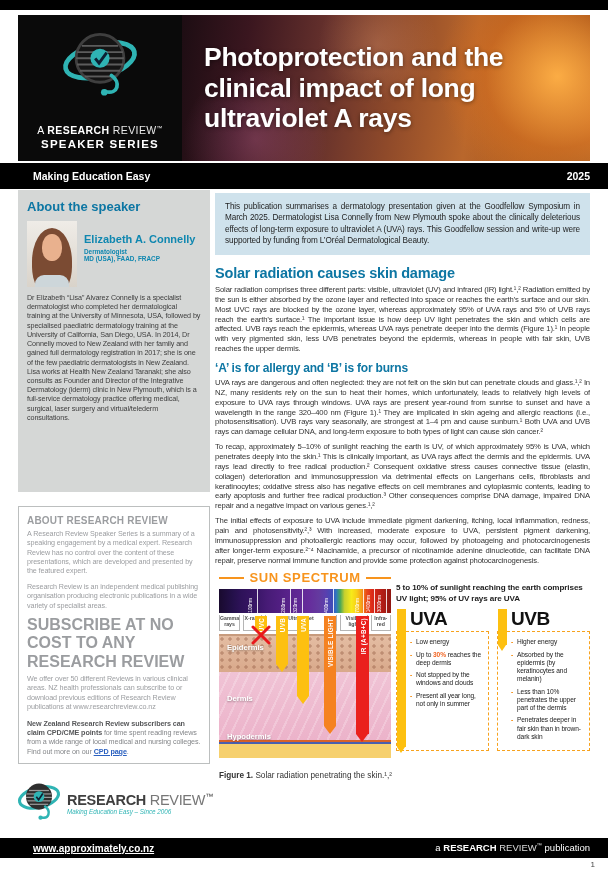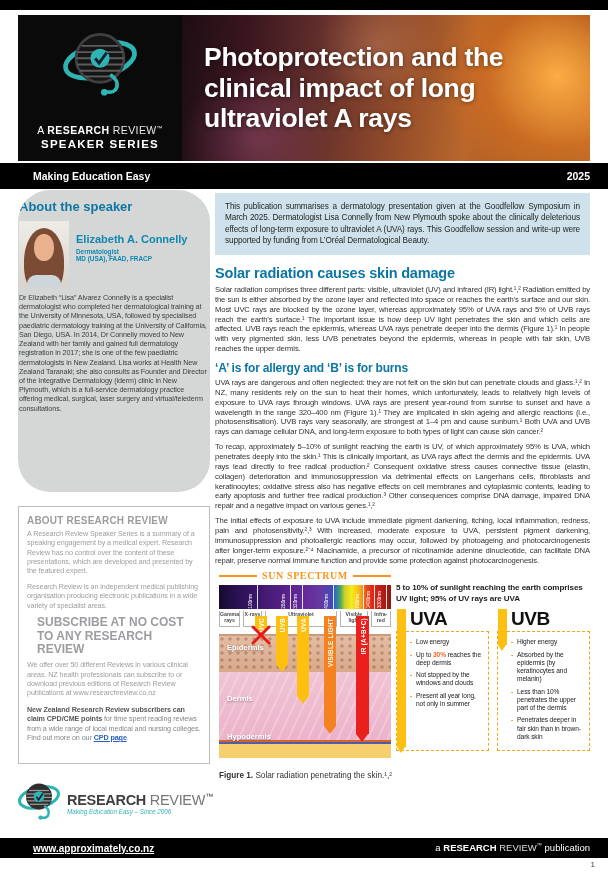--- a/index.html
+++ b/index.html
@@ -21,37 +21,37 @@
     radial-gradient(circle 120px at 92% 42%, rgba(255,176,70,.95), rgba(214,110,30,.55) 60%, rgba(150,70,20,0) 100%),
     radial-gradient(circle 190px at 104% 70%, #d98436, rgba(170,90,25,0) 72%),
     radial-gradient(circle 90px at 18% 85%, rgba(190,100,150,.35), rgba(120,60,90,0) 80%),
     radial-gradient(circle 70px at 48% 20%, rgba(230,160,120,.30), rgba(120,60,40,0) 85%),
     linear-gradient(97deg,#1d0d13 0%,#3a161f 16%,#64302c 34%,#8f4a2a 52%,#b9672c 70%,#a2541d 85%,#6d3410 100%);}
   .banner-title{position:absolute;left:22px;top:50%;transform:translateY(-50%);width:322px;color:#fff;font-size:26.5px;font-weight:bold;line-height:1.16;letter-spacing:-.3px;text-shadow:0 1px 4px rgba(0,0,0,.45);}
 
   .edu-bar{position:absolute;top:163px;left:0;width:100%;height:26px;background:#000;color:#fff;display:flex;justify-content:space-between;align-items:center;padding:0 18px 0 33px;box-sizing:border-box;font-size:10.5px;font-weight:bold;}
 
   
-  .sb-speaker{position:absolute;left:18px;top:190px;width:192px;height:302px;background:#d5d7d6;padding:8px 1px;box-sizing:border-box;overflow:hidden;border-radius:32px;}
+  .sb-speaker{position:absolute;left:18px;top:190px;width:192px;height:302px;background:#d5d7d6;padding:8px 9px;box-sizing:border-box;overflow:hidden;}
   .sb-title{color:#0d76a3;font-size:13px;font-weight:bold;margin:1px 0 7px;}
   .sp-row{display:flex;gap:7px;margin-bottom:6px;}
   .photo{width:50px;height:66px;flex:0 0 50px;background:linear-gradient(#efece7,#d9d3ca);position:relative;overflow:hidden;}
   .photo .hair{position:absolute;top:7px;left:5px;right:5px;bottom:-8px;background:#7b4b33;border-radius:50% 50% 42% 42%;}
   .photo .face{position:absolute;top:13px;left:15px;width:20px;height:27px;background:#e9b violet;background:#e9b18e;border-radius:48% 48% 46% 46%;}
   .photo .shirt{position:absolute;bottom:0;left:8px;right:8px;height:12px;background:#cdd6da;border-radius:9px 9px 0 0;}
   .sp-meta{padding-top:13px;}
   .sp-name{color:#0f87b0;font-size:11px;font-weight:bold;line-height:1.05;}
   .sp-role{color:#0f87b0;font-size:6.4px;font-weight:bold;margin-top:2px;}
   .sp-creds{color:#0f87b0;font-size:6.4px;font-weight:bold;}
   .sp-bio{font-size:7.2px;line-height:1.28;color:#3d3d3d;letter-spacing:-.1px;}
 
   .sb-about{position:absolute;left:18px;top:506px;width:192px;height:258px;border:1px solid #bcbfbf;padding:8px;box-sizing:border-box;overflow:hidden;color:#9b9da0;}
   .ab-h{font-size:10px;font-weight:bold;letter-spacing:.2px;margin:0 0 3px;}
   .ab-p{font-size:7.2px;line-height:1.3;margin:0 0 6px;letter-spacing:-.1px;}
-  .ab-h2{font-size:12px;font-weight:bold;line-height:1.15;margin:2px 10px 3px;}
+  .ab-h2{font-size:16px;font-weight:bold;line-height:1.15;margin:2px 0 3px;}
   .cpd{font-size:7.2px;line-height:1.3;letter-spacing:-.1px;color:#85878a;}
   .cpd .bld{font-weight:bold;color:#58595b;}
   .cpd .lnk{color:#2a60c0;font-weight:bold;text-decoration:underline;cursor:pointer;}
 
   .sb-logo{position:absolute;left:16px;top:776px;width:196px;height:56px;display:flex;align-items:center;gap:5px;}
   .rr-text{line-height:1;}
   .rr-name{font-size:14.5px;color:#3f3f3f;letter-spacing:-.3px;white-space:nowrap;}
   .rr-name .b{font-weight:bold;}
   .rr-name .lt{color:#777;}
   .rr-tag{color:#2fb4b4;font-size:6.3px;font-style:italic;margin-top:2px;}
@@ -61,21 +61,21 @@
   .intro{background:#cfe2ec;padding:8px 10px;font-size:8.2px;line-height:1.4;text-align:justify;color:#1f1f1f;letter-spacing:-.1px;}
   .h1{color:#0d76a3;font-size:14.5px;font-weight:bold;margin:10px 0 4px;letter-spacing:-.2px;}
   .h2{color:#0d76a3;font-size:12px;font-weight:bold;margin:7px 0 3px;letter-spacing:-.2px;}
   .bp{font-size:7.7px;line-height:1.28;text-align:justify;color:#333;margin:0 0 5px;letter-spacing:-.15px;}
 
   
   .figure{position:relative;height:218px;margin-top:3px;}
   .fig-left{position:absolute;left:4px;top:0;width:172px;}
   .spec-head{display:flex;align-items:center;gap:5px;}
   .spec-line{flex:1;height:2px;background:#f7941d;}
-  .spec-title{color:#f7941d;font-weight:bold;font-size:10px;letter-spacing:.6px;white-space:nowrap;font-family:Liberation Serif, serif;}
+  .spec-title{color:#f7941d;font-weight:bold;font-size:13px;letter-spacing:.6px;white-space:nowrap;}
   .spec-bar{position:relative;height:24px;margin-top:4px;background:linear-gradient(to right,
     #190a2e 0%,#24104a 8%,#2e1259 13%,#3a1668 22%,#471b76 28%,#521f83 36%,#5d2691 44%,
     #662c9c 52%,#643a9f 58%,#5a3fae 62%,#3f4cb8 66%,#2e74c4 68%,#49a758 70.5%,#c6d02f 73%,
     #f7ea1a 77%,#f8cf17 80%,#f59c1b 83%,#ea4e1b 85.5%,#dd2a1a 89%,#c02017 93%,#8f1712 100%);}
   .tick{position:absolute;top:0;bottom:0;width:1px;background:rgba(255,255,255,.85);}
   .wl{position:absolute;bottom:1px;color:#fff;font-size:4.8px;writing-mode:vertical-rl;transform:rotate(180deg);white-space:nowrap;}
   .bands{display:flex;gap:3px;margin-top:2px;}
   .band{font-size:5.2px;font-weight:bold;color:#4a4a4a;text-align:center;line-height:1.1;border:1px solid #b5b5b5;border-top:none;padding:1px 0 2px;box-sizing:border-box;}
   .skin{position:absolute;left:0;top:64px;width:172px;height:120px;}
   .epi{height:36px;background:

